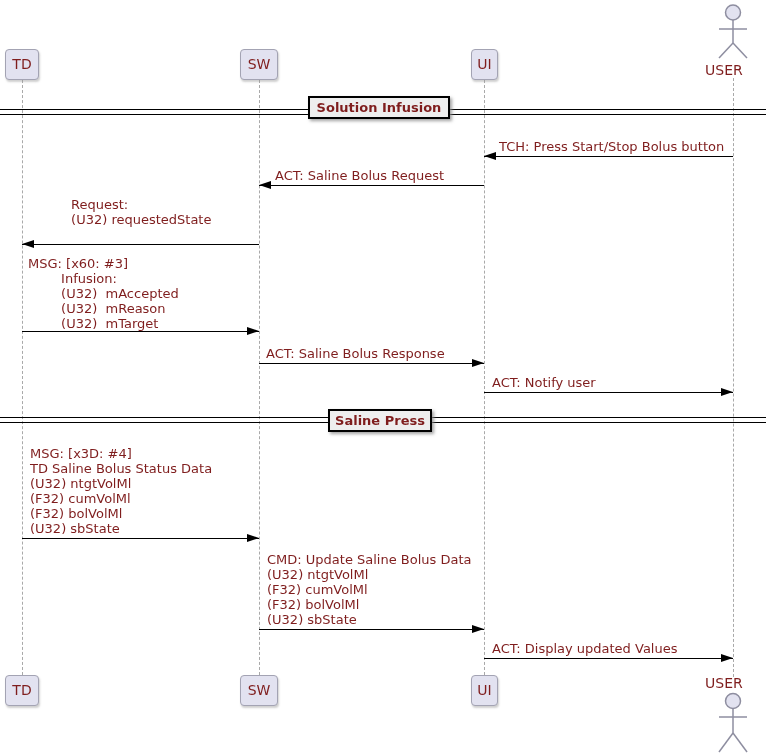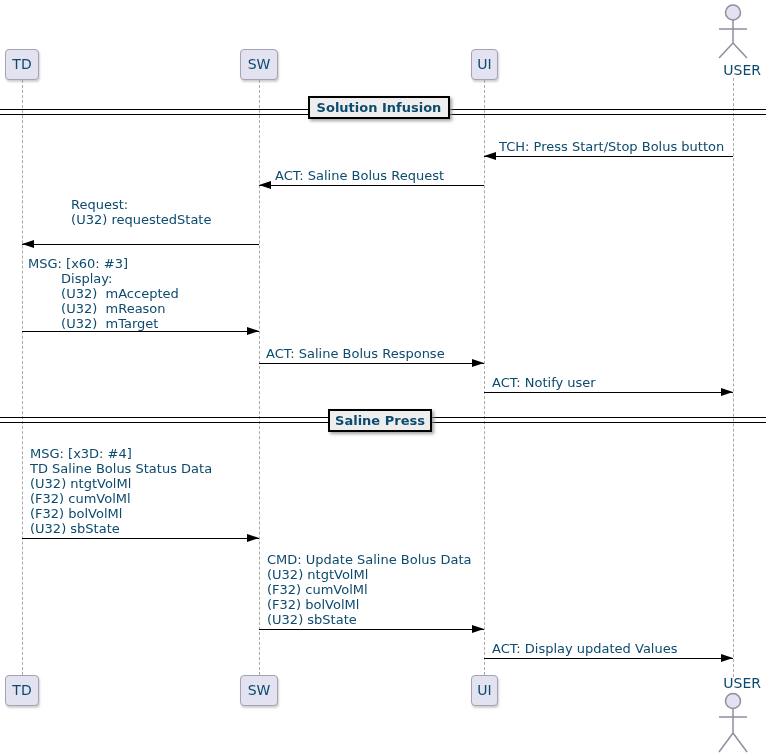--- a/index.html
+++ b/index.html
@@ -1,18 +1,18 @@
 <!DOCTYPE html>
 <html><head>
 <meta charset="utf-8">
 <style>
   html,body{margin:0;padding:0;background:#fff;}
   #canvas{
     position:relative;width:766px;height:756px;background:#ffffff;
-    font-family:"DejaVu Sans",sans-serif;color:#0c4a6e;overflow:hidden;
+    font-family:"DejaVu Sans",sans-serif;color:#7f1d1d;overflow:hidden;
   }
   
   .lifeline{position:absolute;width:0;border-left:1px dashed var(--c-lifeline,#A9A9A9);}
   
   .pbox{
     position:absolute;height:29px;background:var(--c-pfill,#E2E2F0);
     border:1px solid var(--c-pborder,#A3A3B3);border-radius:4px;
     font-size:14px;line-height:29px;text-align:center;
     box-shadow:1px 2px 2px rgba(150,150,150,0.45);
   }
@@ -27,21 +27,21 @@
   }
   
   .mtext{position:absolute;font-size:13px;line-height:15px;white-space:pre;}
   .mblock{position:absolute;}
   .mblock .mline{font-size:13px;line-height:15px;white-space:pre;}
   .arrowline{position:absolute;height:1px;background:#000;}
   .ahead{position:absolute;width:0;height:0;border-top:4px solid transparent;border-bottom:4px solid transparent;}
   .ahead.right{border-left:12px solid #000;}
   .ahead.left{border-right:12px solid #000;}
   
-  .actor-label{position:absolute;width:56px;text-align:right;font-size:14px;line-height:15px;}
+  .actor-label{position:absolute;width:56px;text-align:left;font-size:14px;line-height:15px;}
   .actor-svg{position:absolute;}
 </style>
 </head>
 <body>
 
 <div id="canvas" style="--c-pfill: #E2E2F0; --c-pborder: #A3A3B3; --c-lifeline: #A9A9A9; --c-dfill: #EEEEEE;">
 
   <div class="lifeline" style="left:22px;top:80px;height:595px"></div>
   <div class="lifeline" style="left:259px;top:80px;height:595px"></div>
   <div class="lifeline" style="left:484px;top:80px;height:595px"></div>
@@ -73,21 +73,21 @@
 
   <div class="mblock" style="left:38px;top:197px">
     <div class="mline">        Request:</div>
     <div class="mline">        (U32) requestedState</div>
   </div>
   <div class="arrowline" style="left:22px;top:244px;width:237px"></div>
   <div class="ahead left" style="left:22px;top:240px"></div>
 
   <div class="mblock" style="left:28px;top:256px">
     <div class="mline">MSG: [x60: #3]</div>
-    <div class="mline">        Display:</div>
+    <div class="mline">        Infusion:</div>
     <div class="mline">        (U32)  mAccepted</div>
     <div class="mline">        (U32)  mReason</div>
     <div class="mline">        (U32)  mTarget</div>
   </div>
   <div class="arrowline" style="left:22px;top:331px;width:237px"></div>
   <div class="ahead right" style="left:247px;top:327px"></div>
 
   <div class="mtext" style="left:266px;top:346px">ACT: Saline Bolus Response</div>
   <div class="arrowline" style="left:259px;top:363px;width:225px"></div>
   <div class="ahead right" style="left:472px;top:359px"></div>

